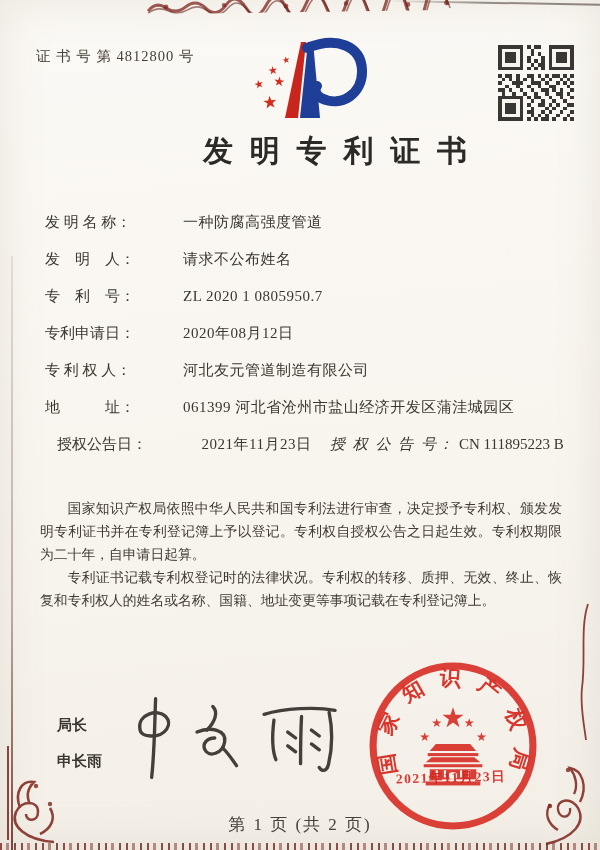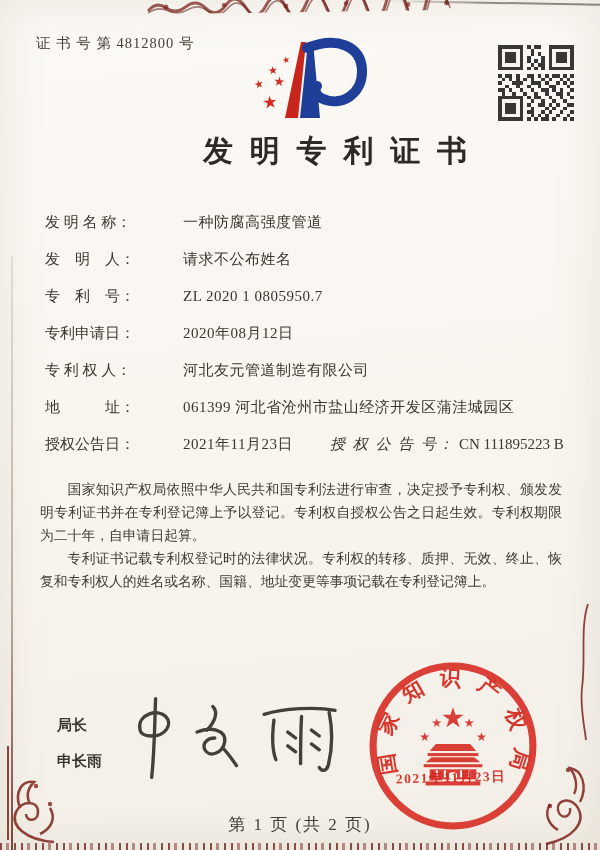--- a/index.html
+++ b/index.html
@@ -4,36 +4,36 @@
 <style>
   html,body{margin:0;padding:0;background:#e8e4dc;}
   .page{
     position:relative;width:600px;height:850px;overflow:hidden;
     background:linear-gradient(175deg,#fbf9f5 0%,#f8f5ef 55%,#f3efe7 100%);
     box-shadow:inset 0 0 46px rgba(150,130,105,.16);
     font-family:"Liberation Serif","DejaVu Serif",serif;color:#3a3632;
   }
   .abs{position:absolute;}
   
-  .cert-no{left:36px;top:34px;font-size:14.5px;color:#474138;letter-spacing:1px;}
+  .cert-no{left:36px;top:47px;font-size:14.5px;color:#474138;letter-spacing:1px;}
   .title{left:0;top:131px;width:100%;text-align:center;font-size:30px;font-weight:700;
          color:#2c2a27;letter-spacing:.56em;text-indent:.56em;padding-left:35px;}
   .qr{left:498px;top:45px;width:76px;height:76px;opacity:.88;}
   .logo{left:237px;top:36px;width:132px;height:88px;}
   
   .fields{left:45px;top:214px;width:520px;display:flex;flex-direction:column;gap:20px;
           font-size:15px;color:#3b362f;}
   .frow{display:flex;align-items:baseline;line-height:17px;}
   .flabel{flex:none;width:114px;}
   .fvalue{flex:1;letter-spacing:.5px;margin-left:24px;}
-  .frow.double .half-l{flex:none;width:285px;display:flex;}
+  .frow.double .half-l{flex:none;width:285px;display:flex;text-align:center;}
   .frow.double .half-l .flabel{width:114px;}
   .grant-label{flex:none;letter-spacing:2px;margin-right:4px;font-style:italic;}
   
-  .body-text{left:40px;top:478px;width:522px;font-size:13.8px;line-height:23px;
+  .body-text{left:40px;top:497px;width:522px;font-size:13.8px;line-height:23px;
              color:#403a33;text-align:justify;}
   .body-text p{margin:0;text-indent:2em;}
   
   .sig-block{left:57px;top:707px;font-family:"Liberation Sans","DejaVu Sans",sans-serif;
              font-size:15px;font-weight:600;color:#3b3732;line-height:36px;}
   .signature{left:128px;top:692px;width:212px;height:92px;}
   
   .seal{left:367px;top:660px;width:172px;height:172px;opacity:.93;}
   .seal-date{left:361px;top:769px;width:180px;text-align:center;font-size:13.5px;
              color:rgba(210,38,30,.9);letter-spacing:1.5px;transform:rotate(-1.5deg);

